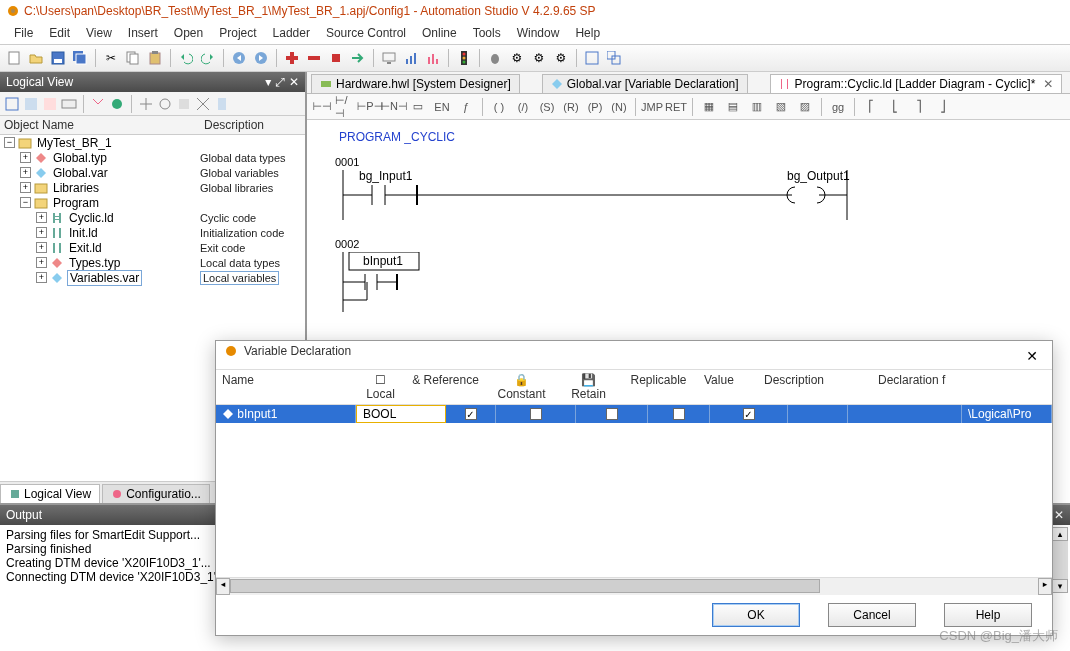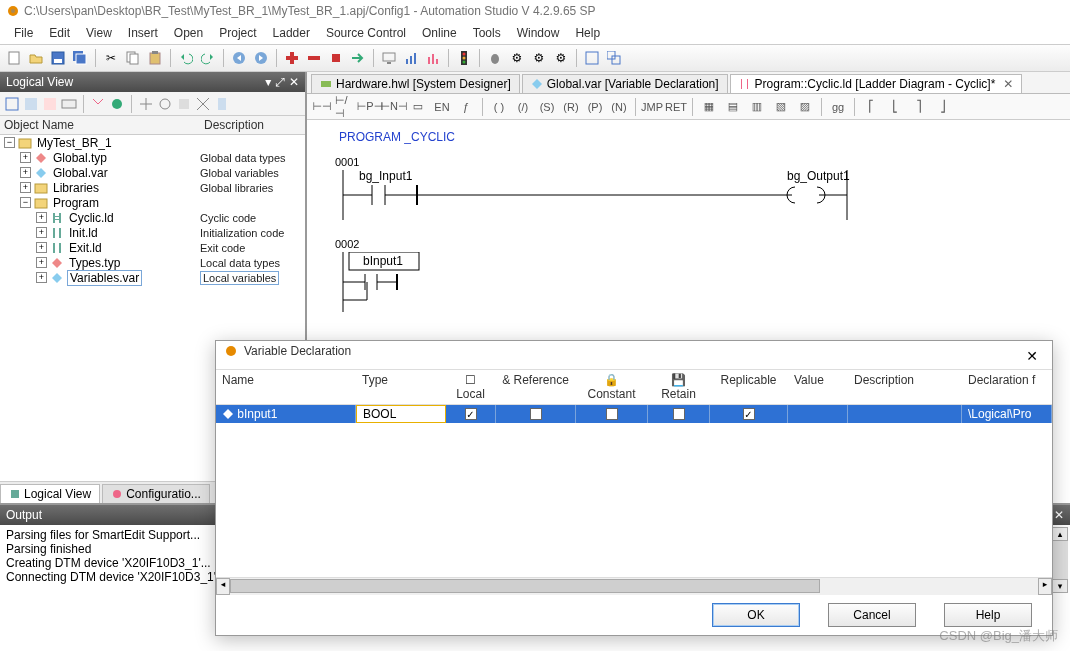--- a/index.html
+++ b/index.html
@@ -1,17 +1,17 @@
 <!DOCTYPE html>
 <html><head>
 <meta charset="utf-8">
 <style>
 * { box-sizing: border-box; margin: 0; padding: 0; font-family: "Segoe UI", Tahoma, sans-serif; font-size: 12px; }
 body { background: #fff; width: 1070px; height: 651px; overflow: hidden; position: relative; }
-.title-bar { height: 22px; padding: 8px 6px; color: #737373; display: flex; align-items: center; }
+.title-bar { height: 22px; padding: 8px 6px; color: #c2410c; display: flex; align-items: center; }
 .title-bar svg { margin-right: 4px; }
 .menu-bar { height: 22px; display: flex; align-items: center; padding: 0 6px; }
 .menu-item { padding: 2px 8px; color: #333; cursor: default; }
 .toolbar { height: 28px; border-top: 1px solid #ccc; border-bottom: 1px solid #ccc; background: linear-gradient(#fdfdfd,#ececec); display: flex; align-items: center; padding: 0 4px; gap: 2px; }
 .toolbar-btn { width: 20px; height: 20px; display: flex; align-items: center; justify-content: center; border: 1px solid transparent; }
 .toolbar-sep { width: 1px; height: 18px; background: #bbb; margin: 0 3px; }
 .main { display: flex; height: 431px; }
 .left-panel { width: 307px; border-right: 2px solid #999; display: flex; flex-direction: column; }
 .panel-header { background: linear-gradient(#6f6f6f,#4a4a4a); color: #fff; padding: 3px 6px; font-size: 11px; display: flex; align-items: center; justify-content: space-between; }
 .panel-header-btns { display: flex; gap: 4px; font-size: 10px; }
@@ -25,21 +25,21 @@
 .tree-row.selected { background: #fff; }
 .tree-row.selected .node-label { border: 1px solid #7aa7d8; background: #fff; }
 .expander { width: 11px; height: 11px; border: 1px solid #888; display: inline-flex; align-items: center; justify-content: center; font-size: 9px; margin-right: 3px; cursor: pointer; line-height: 9px; }
 .node-icon { width: 14px; height: 14px; margin-right: 3px; display: inline-flex; align-items: center; justify-content: center; }
 .node-label { padding: 0 2px; }
 .desc-col { position: absolute; left: 200px; font-size: 11px; color: #222; }
 .bottom-tabs { display: flex; border-top: 1px solid #ccc; background: #ececec; height: 22px; align-items: flex-end; }
 .btab { padding: 2px 8px; border: 1px solid #bbb; border-bottom: none; margin-right: 2px; background: #e0e0e0; font-size: 11px; display: flex; align-items: center; gap: 3px; }
 .btab.active { background: #fff; }
 .right-panel { flex: 1; display: flex; flex-direction: column; }
-.doc-tabs { height: 22px; display: flex; align-items: flex-end; background: #f4f4f4; border-bottom: 1px solid #bbb; padding-left: 4px; padding-top: 3px; }
+.doc-tabs { height: 22px; display: flex; align-items: flex-end; background: #f4f4f4; border-bottom: 1px solid #bbb; padding-left: 4px; padding-top: 3px; gap: 20px; }
 .doc-tab { padding: 2px 8px; border: 1px solid #bbb; border-bottom: none; margin-right: 2px; background: #ededed; font-size: 11px; display: flex; align-items: center; gap: 4px; }
 .doc-tab.active { background: #fff; }
 .doc-tab .close { color: #666; margin-left: 4px; }
 .ladder-toolbar { height: 26px; border-bottom: 1px solid #ccc; display: flex; align-items: center; padding: 0 4px; gap: 2px; background: #f9f9f9; }
 .lt-btn { width: 22px; height: 20px; display: flex; align-items: center; justify-content: center; color: #555; font-size: 11px; }
 .ladder-area { flex: 1; padding: 10px 20px; background: #fff; overflow: auto; }
 .prog-header { color: #2442ce; font-size: 12px; margin-bottom: 12px; margin-left: 12px; }
 .rung-num { font-size: 11px; margin-left: 8px; margin-bottom: 2px; }
 .rung { height: 58px; position: relative; margin-bottom: 10px; }
 .output-panel { border-top: 2px solid #999; }
@@ -531,21 +531,20 @@
     <div class="dialog-title-left">
       <svg width="14" height="14">
           <circle cx="7" cy="7" r="5" fill="#e68a00"></circle>
         </svg>
       <span>Variable Declaration</span>
     </div>
     <div class="dialog-close">✕</div>
   </div>
   <div class="grid-head">
     <div class="gh-name">Name</div>
-    <div class="gh-type">Type</div>
     <div class="gh-local">☐ <span>Local</span></div>
     <div class="gh-ref">&amp; Reference</div>
     <div class="gh-const">🔒 <span>Constant</span></div>
     <div class="gh-retain">💾 <span>Retain</span></div>
     <div class="gh-rep">Replicable</div>
     <div class="gh-value">Value</div>
     <div class="gh-desc">Description</div>
     <div class="gh-decl">Declaration f</div>
   </div>
   <div class="grid-row">

